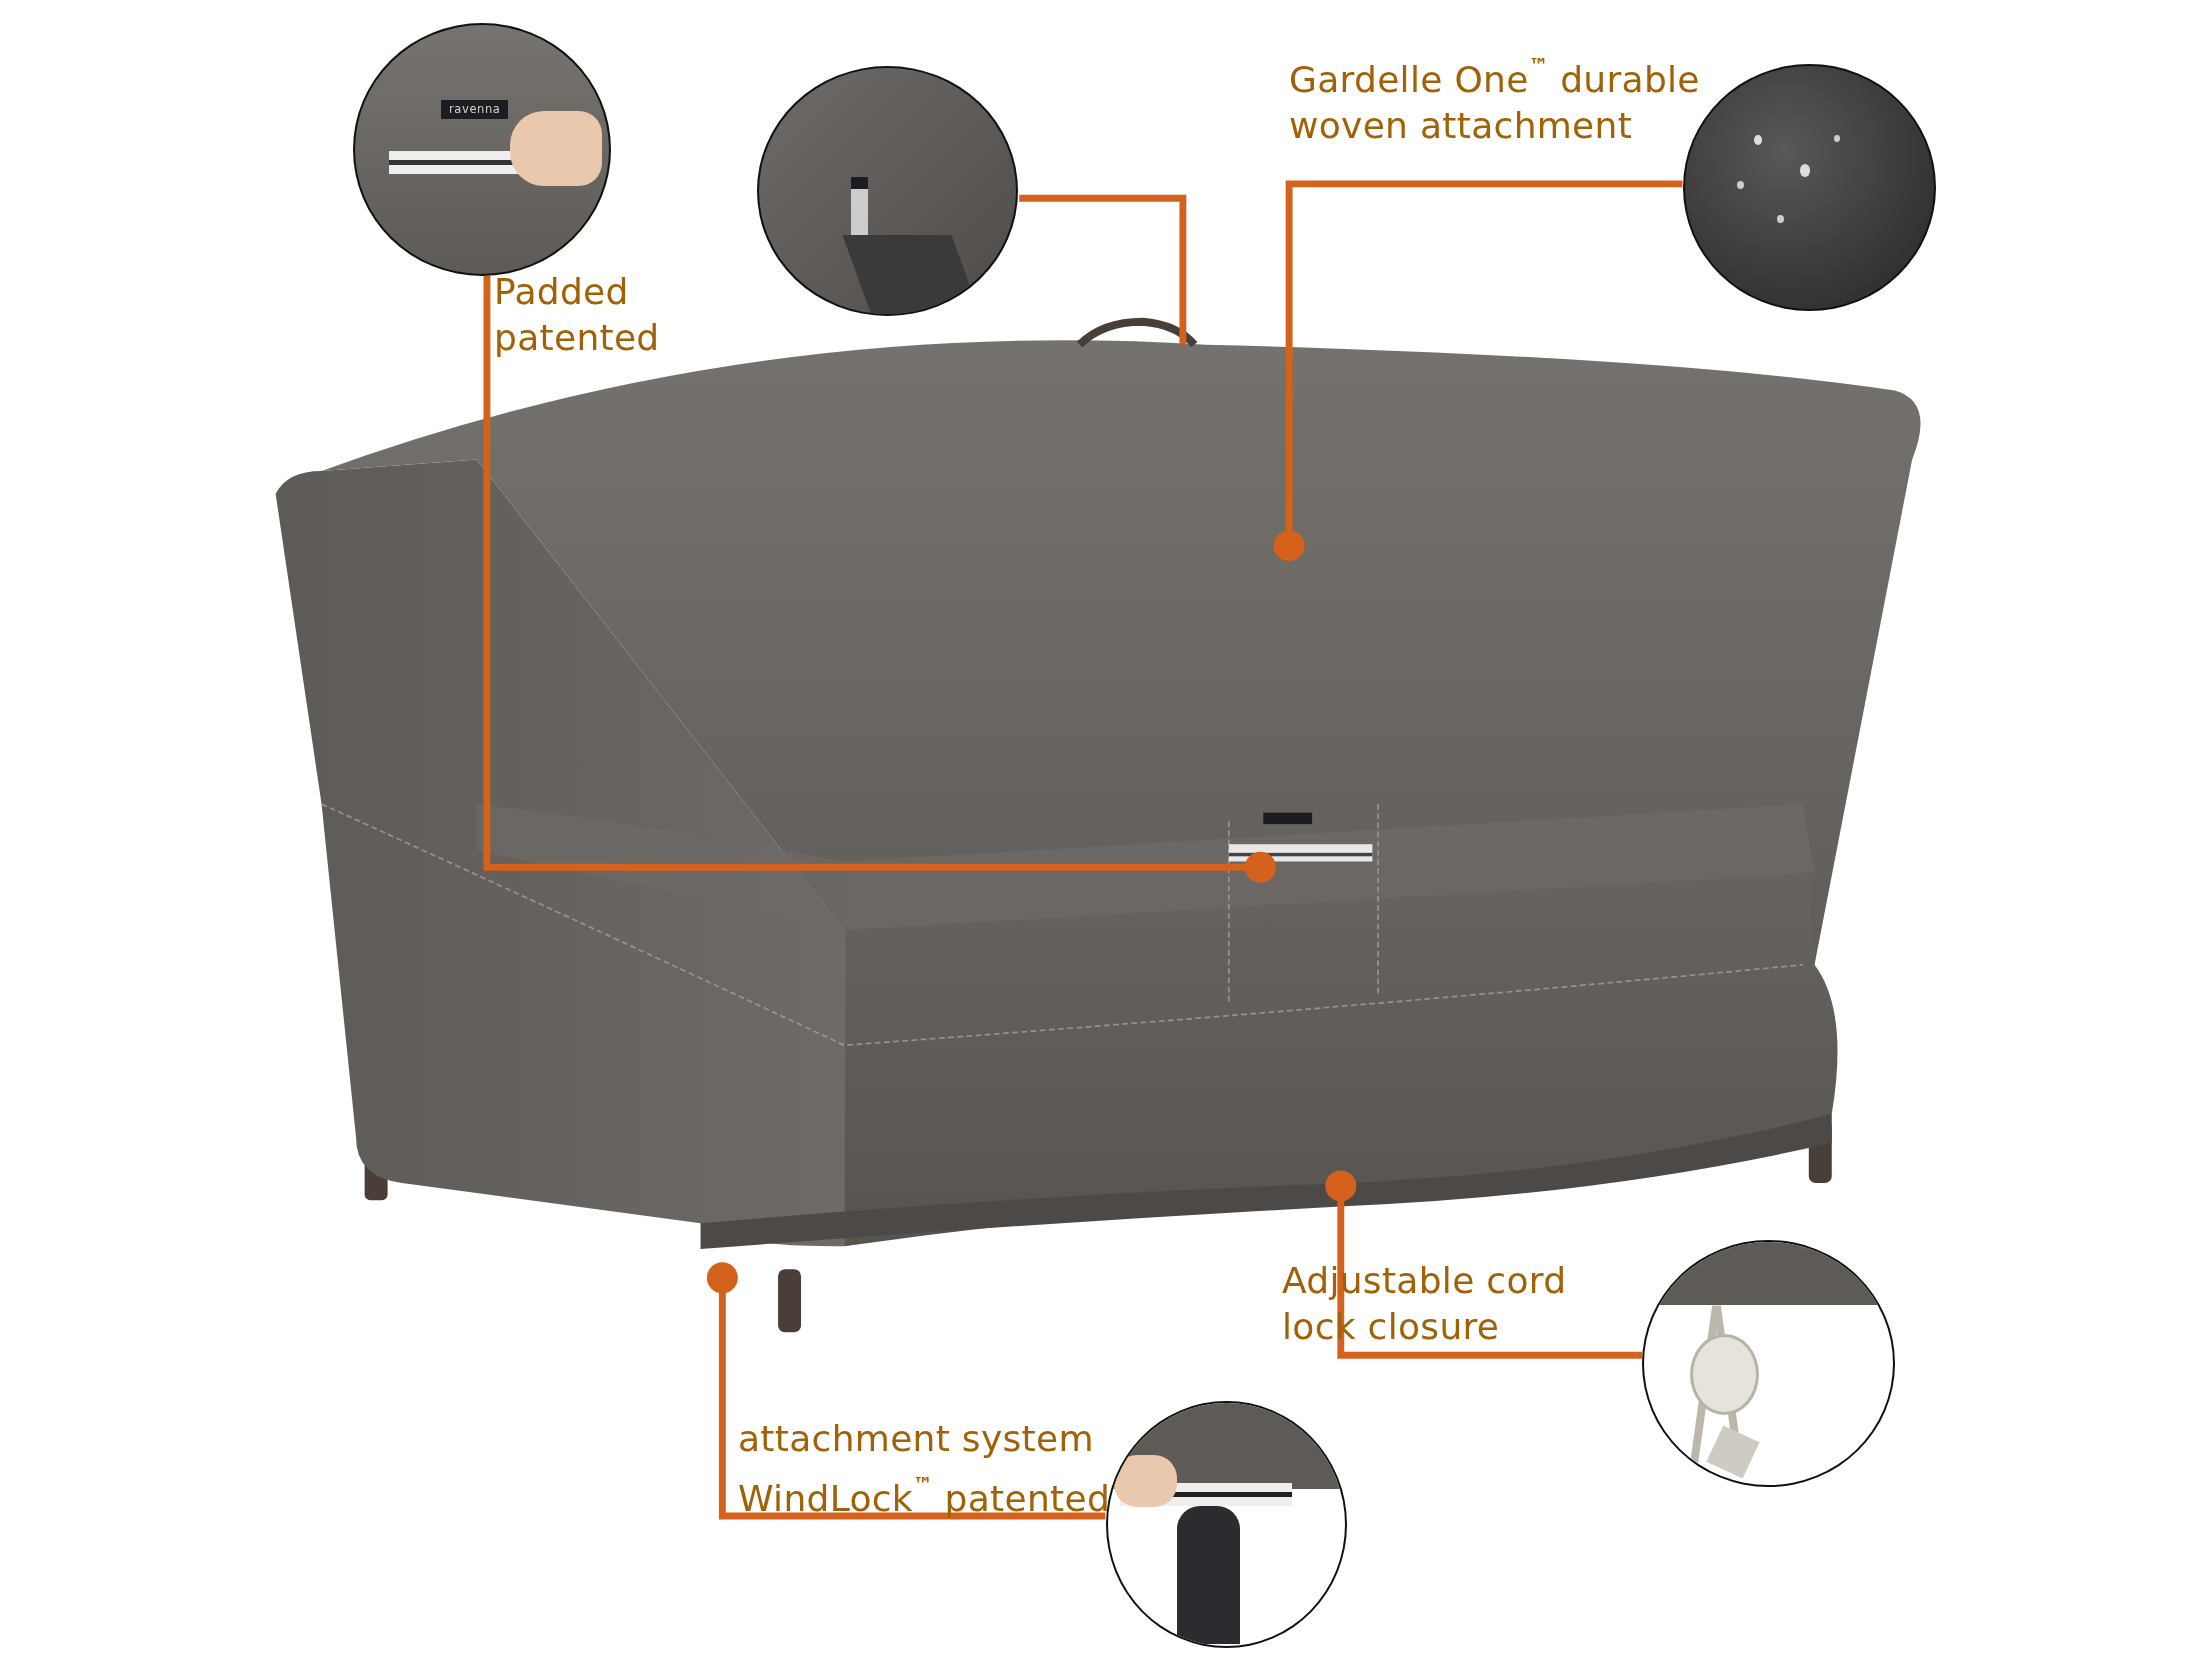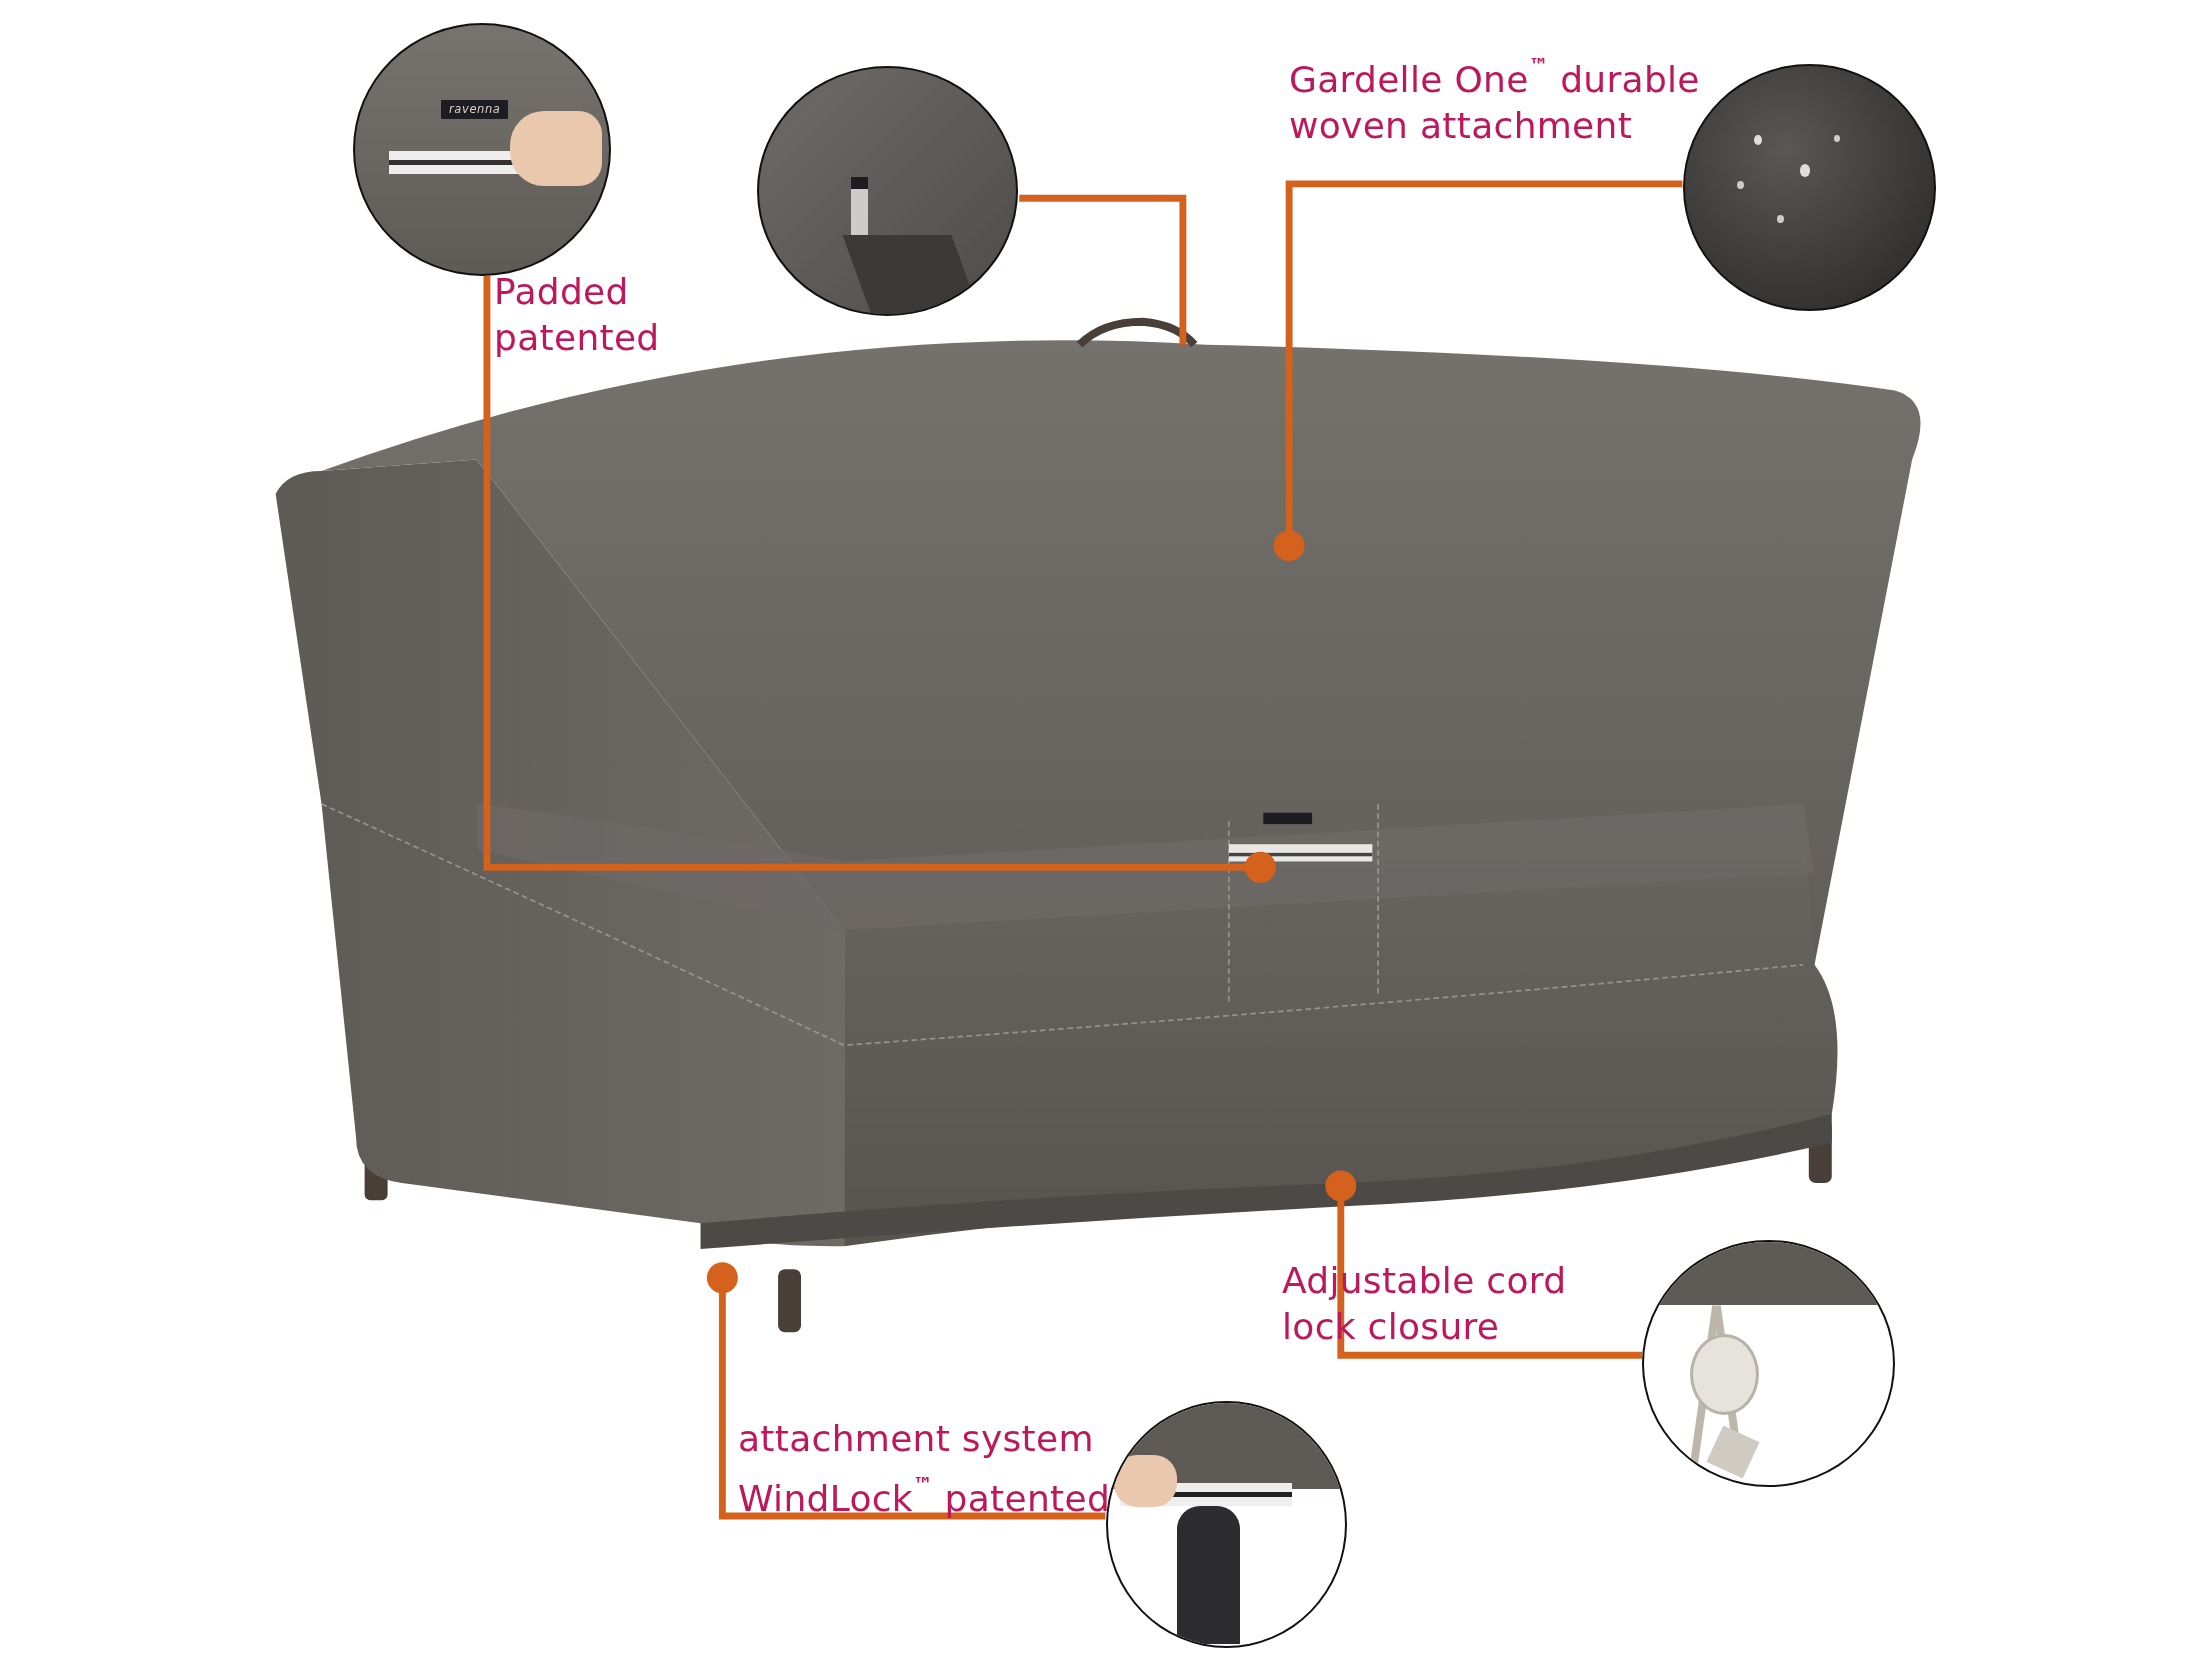--- a/index.html
+++ b/index.html
@@ -1,23 +1,23 @@
 <!DOCTYPE html>
 <html style="font-size:9.2px"><head>
 <meta charset="utf-8">
 <style>
   html, body { margin:0; padding:0; background:#ffffff; }
   body { width:2205px; height:1654px; position:relative; overflow:hidden;
          font-family:"DejaVu Sans","Liberation Sans",sans-serif; }
   .stage { position:absolute; left:0; top:0; width:2205px; height:1654px; }
   svg.art { position:absolute; left:0; top:0; }
-  .label { position:absolute; color:#be185d; font-size:36px; line-height:46px; letter-spacing:0.3px; white-space:nowrap; }
+  .label { position:absolute; color:#a16207; font-size:36px; line-height:46px; letter-spacing:0.3px; white-space:nowrap; }
   .label .tm { font-size:19.5px; vertical-align:19.5px; font-weight:bold; }
   .inset { position:absolute; border-radius:50%; border:2.9px solid #111; overflow:hidden; box-sizing:border-box; }
-  .tag { position:absolute; background:#1c1c22; color:#d8d3c9; font-size:11.5px; padding:2.3px 8px; border-radius:1.1px; letter-spacing:0.6px;font-style:italic; }
+  .tag { position:absolute; background:#1c1c22; color:#d8d3c9; font-size:11.5px; padding:2.3px 8px; border-radius:1.1px; letter-spacing:0.6px; }
 </style>
 </head>
 <body>
 
 <div class="stage">
 
   <svg class="art" width="2205" height="1654" viewBox="0 0 3840 2880">
     <defs>
       <linearGradient id="gTop" x1="0" y1="0" x2="0" y2="1">
         <stop offset="0" stop-color="#75716d"></stop>

